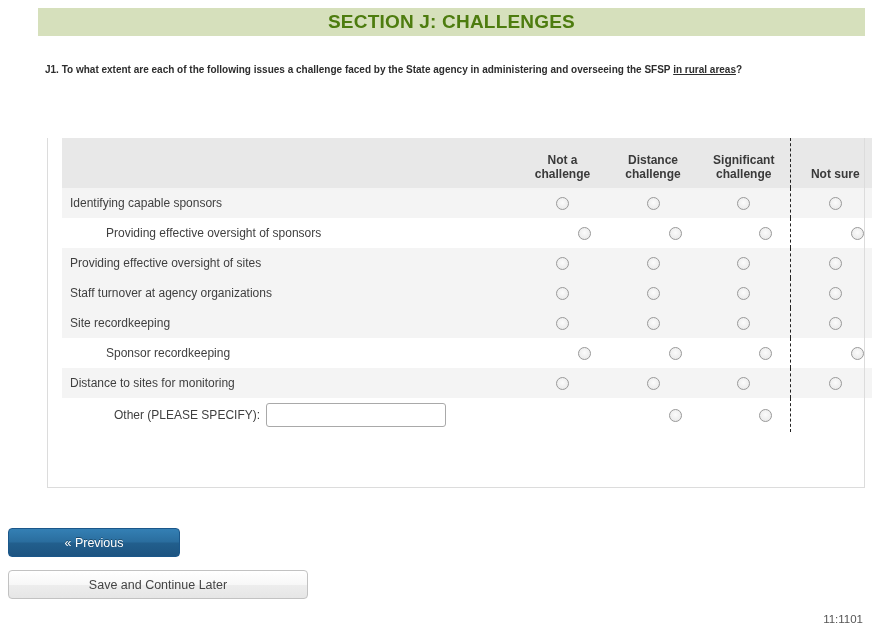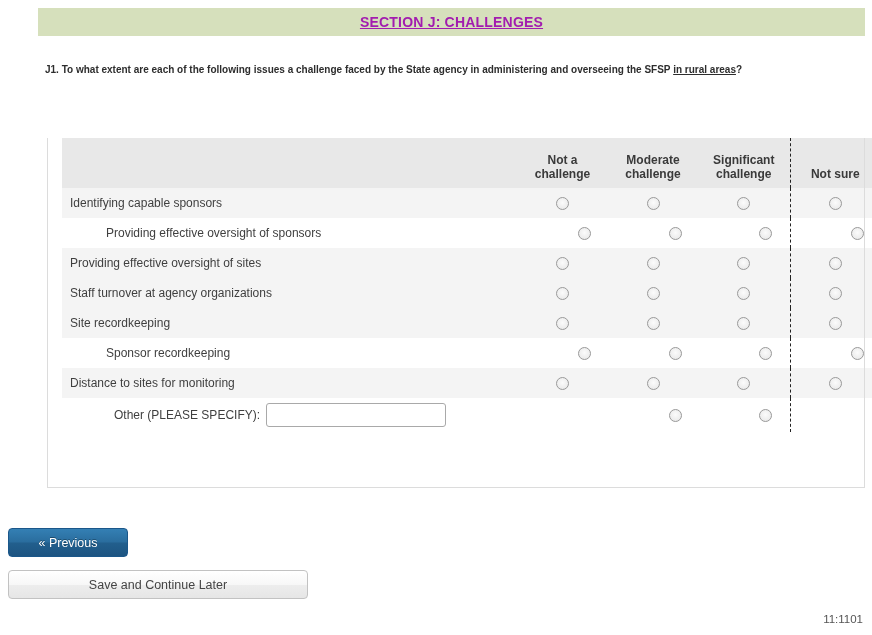--- a/index.html
+++ b/index.html
@@ -22,25 +22,24 @@
     left: 38px;
     top: 8px;
     width: 827px;
     height: 28px;
     background: #d6e0bc;
     display: flex;
     align-items: center;
     justify-content: center;
   }
   .section-band-title {
-    font-size: 14px;
+    font-size: 19px;
     font-weight: bold;
-    color: #a21caf;
+    color: #4d7c0f;
     letter-spacing: 0.2px;
-    text-decoration: underline;
   }
 
   
   .question {
     position: absolute;
     left: 45px;
     top: 60px;
     width: 800px;
     font-size: 10px;
     font-weight: bold;
@@ -171,21 +170,21 @@
 
   
   .nav-row {
     position: absolute;
     left: 8px;
     top: 528px;
     display: flex;
     gap: 6px;
   }
   .btn-blue {
-    width: 120px;
+    width: 172px;
     height: 29px;
     border: 1px solid #1b5party;
     border: 1px solid #1b578a;
     border-radius: 4px;
     background: linear-gradient(to bottom, #3480b4 0%, #2a6d9e 48%, #225f8d 52%, #1d5481 100%);
     color: #ffffff;
     font-family: "Liberation Sans", sans-serif;
     font-size: 12.5px;
     font-weight: normal;
     cursor: pointer;
@@ -240,21 +239,21 @@
     <tr>
       <th class="col-label"></th>
       <th>
         <span class="th-inner">
           <span>Not a</span><br>
           <span>challenge</span>
         </span>
       </th>
       <th>
         <span class="th-inner">
-          <span>Moderate</span><br>
+          <span>Distance</span><br>
           <span>challenge</span>
         </span>
       </th>
       <th>
         <span class="th-inner">
           <span>Significant</span><br>
           <span>challenge</span>
         </span>
       </th>
       <th class="sep-left">

